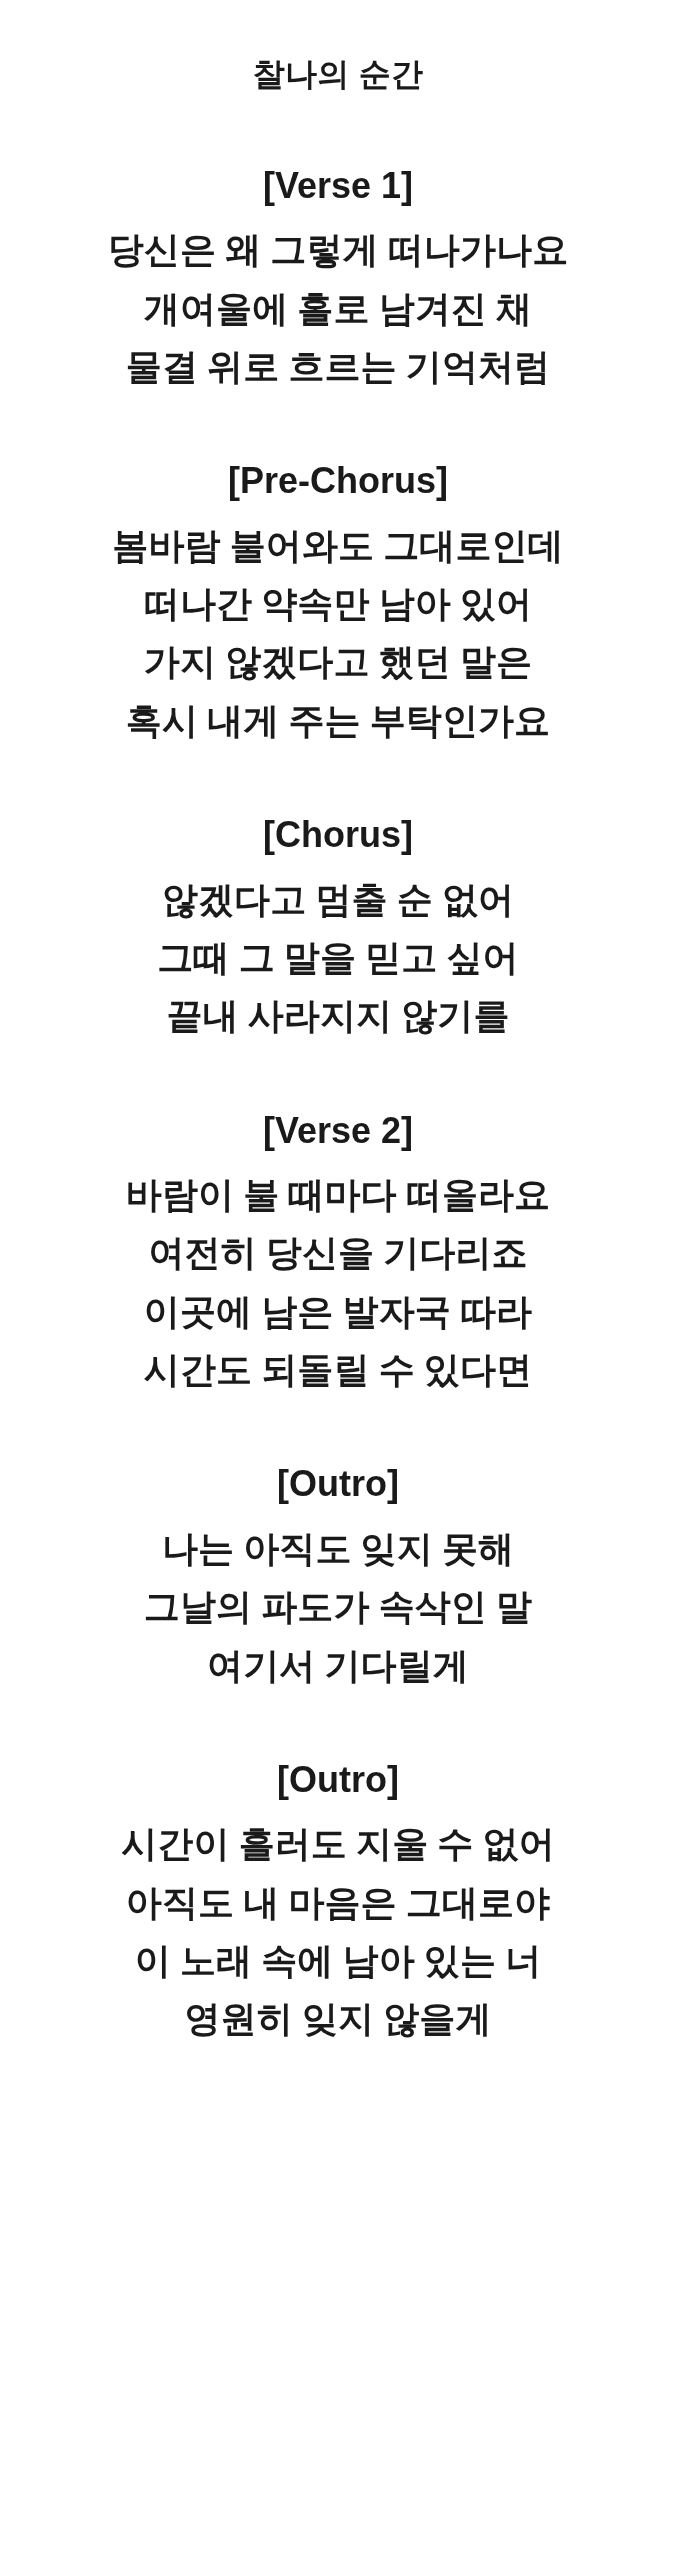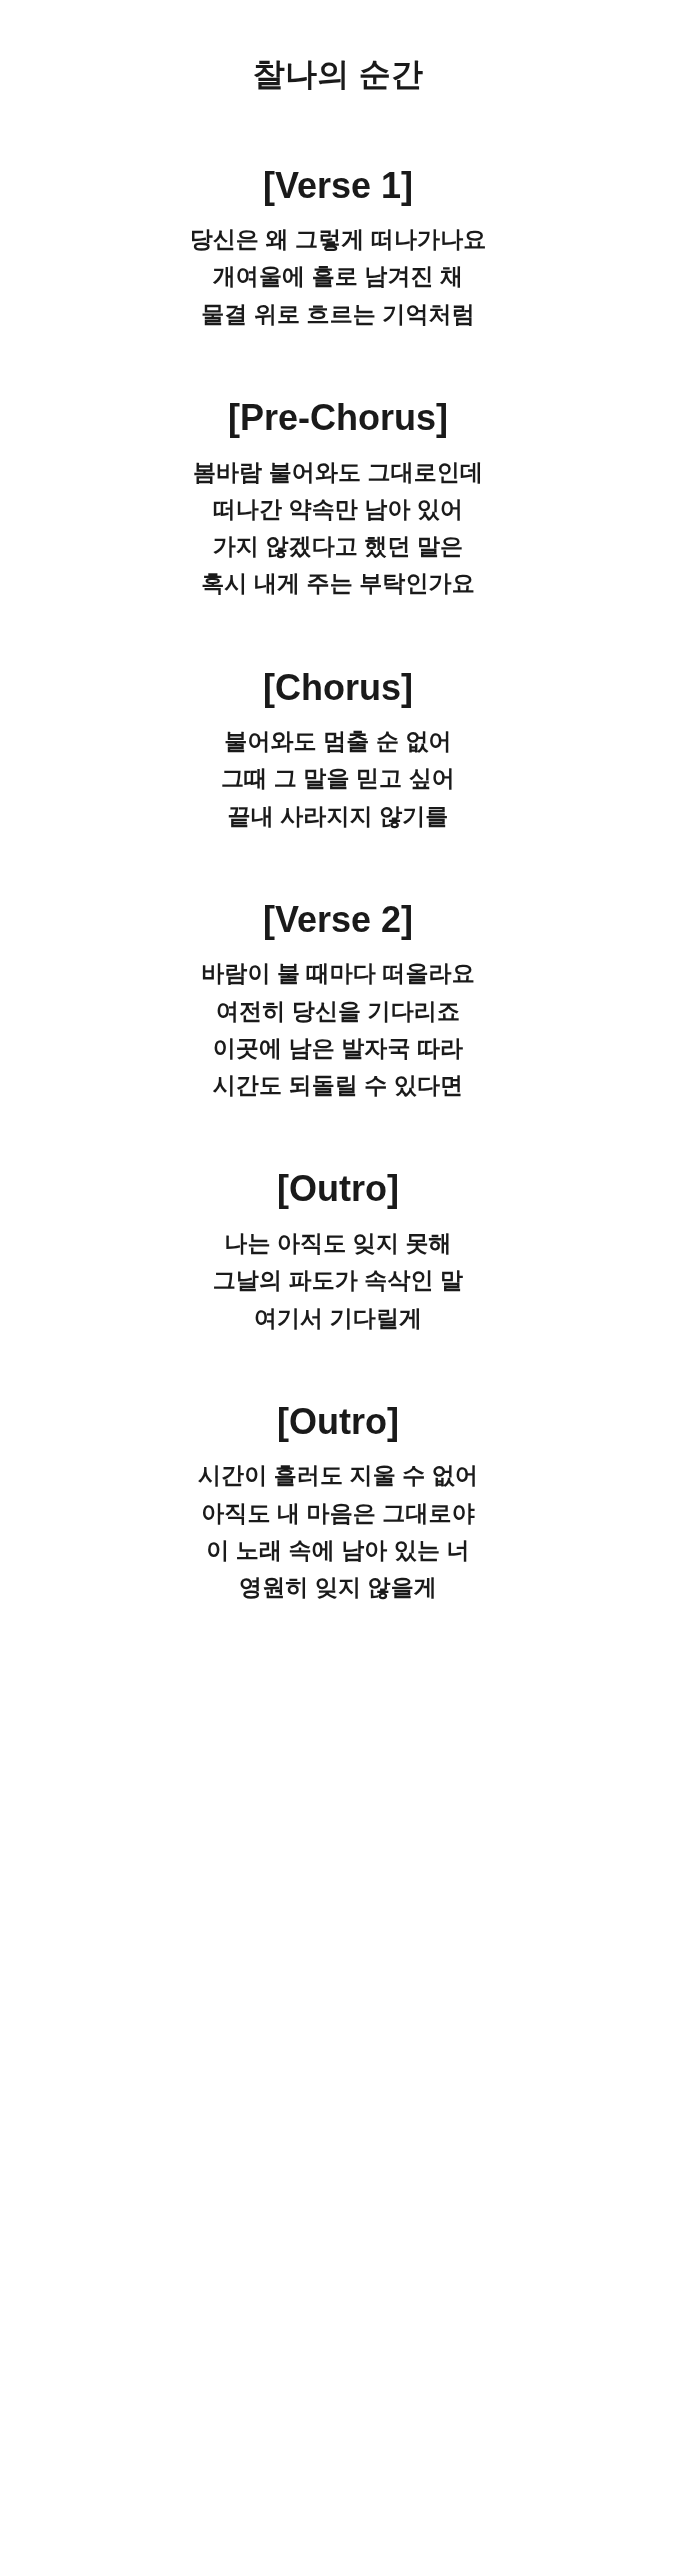--- a/index.html
+++ b/index.html
@@ -41,26 +41,27 @@
     margin-bottom: 0;
   }
   .section-label {
     font-size: 36px;
     font-weight: bold;
     line-height: 1.35;
     text-align: center;
     margin: 0 0 11px 0;
   }
   .lyric-line {
-    font-size: 23px;
+    font-size: 36px;
     font-weight: bold;
     line-height: 1.62;
     text-align: center;
     margin: 0;
     letter-spacing: 0.1px;
+    font-family: Liberation Serif, serif;
   }
 </style>
 </head>
 <body>
 
 <div class="page">
   <h1 class="song-title">찰나의 순간</h1>
   <div class="sections" id="sections-root">
       <div class="section">
         <div class="section-label">[Verse 1]</div>
@@ -70,21 +71,21 @@
       </div>
       <div class="section">
         <div class="section-label">[Pre-Chorus]</div>
         <p class="lyric-line">봄바람 불어와도 그대로인데</p>
         <p class="lyric-line">떠나간 약속만 남아 있어</p>
         <p class="lyric-line">가지 않겠다고 했던 말은</p>
         <p class="lyric-line">혹시 내게 주는 부탁인가요</p>
       </div>
       <div class="section">
         <div class="section-label">[Chorus]</div>
-        <p class="lyric-line">불어와도 멈출 순 없어</p>
+        <p class="lyric-line">않겠다고 멈출 순 없어</p>
         <p class="lyric-line">그때 그 말을 믿고 싶어</p>
         <p class="lyric-line">끝내 사라지지 않기를</p>
       </div>
       <div class="section">
         <div class="section-label">[Verse 2]</div>
         <p class="lyric-line">바람이 불 때마다 떠올라요</p>
         <p class="lyric-line">여전히 당신을 기다리죠</p>
         <p class="lyric-line">이곳에 남은 발자국 따라</p>
         <p class="lyric-line">시간도 되돌릴 수 있다면</p>
       </div>

